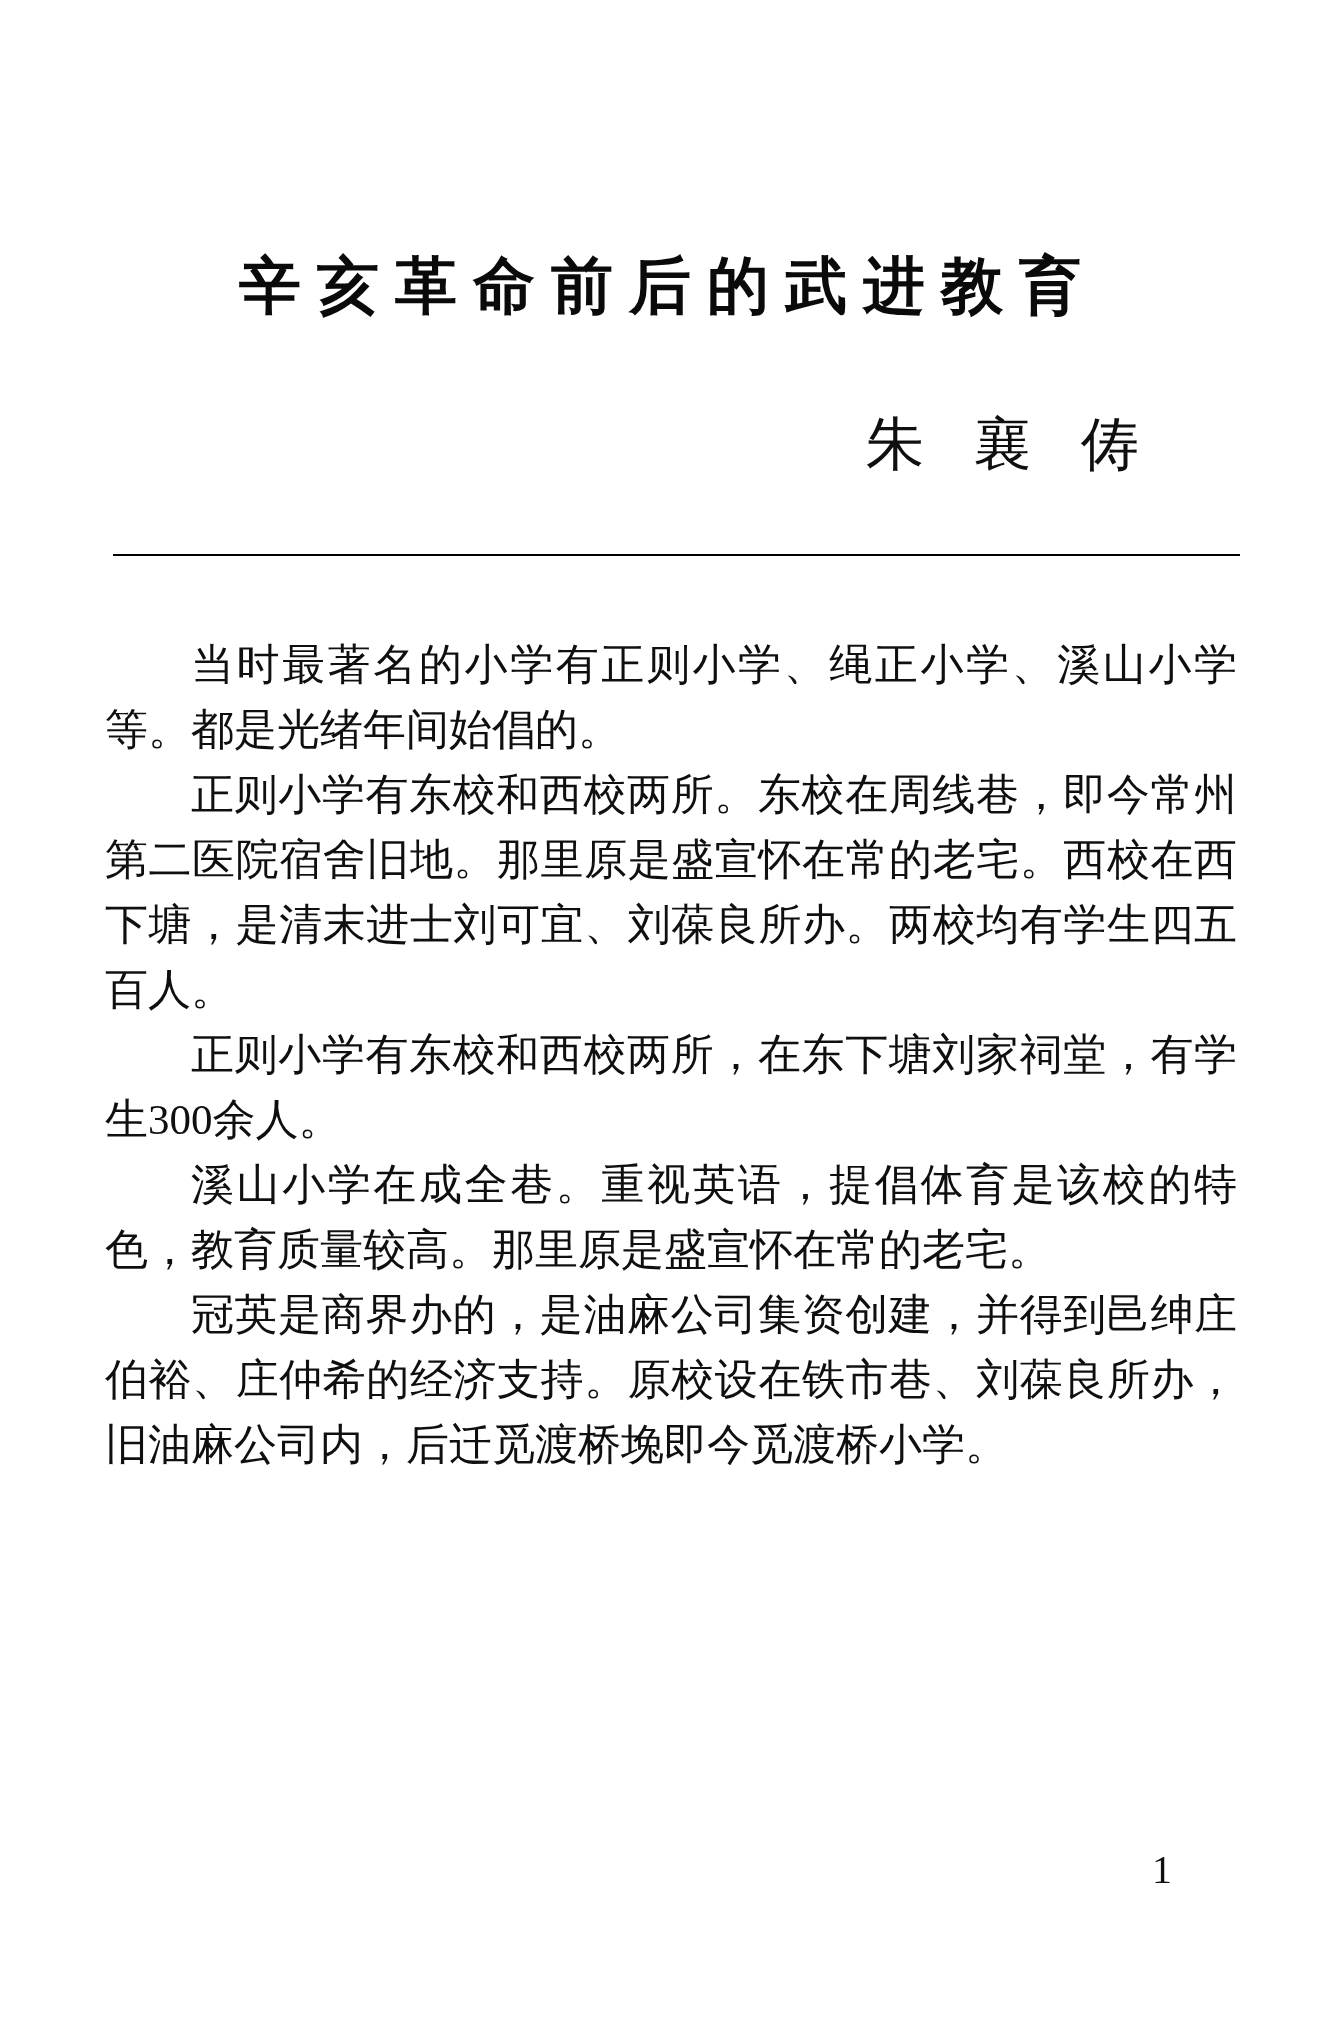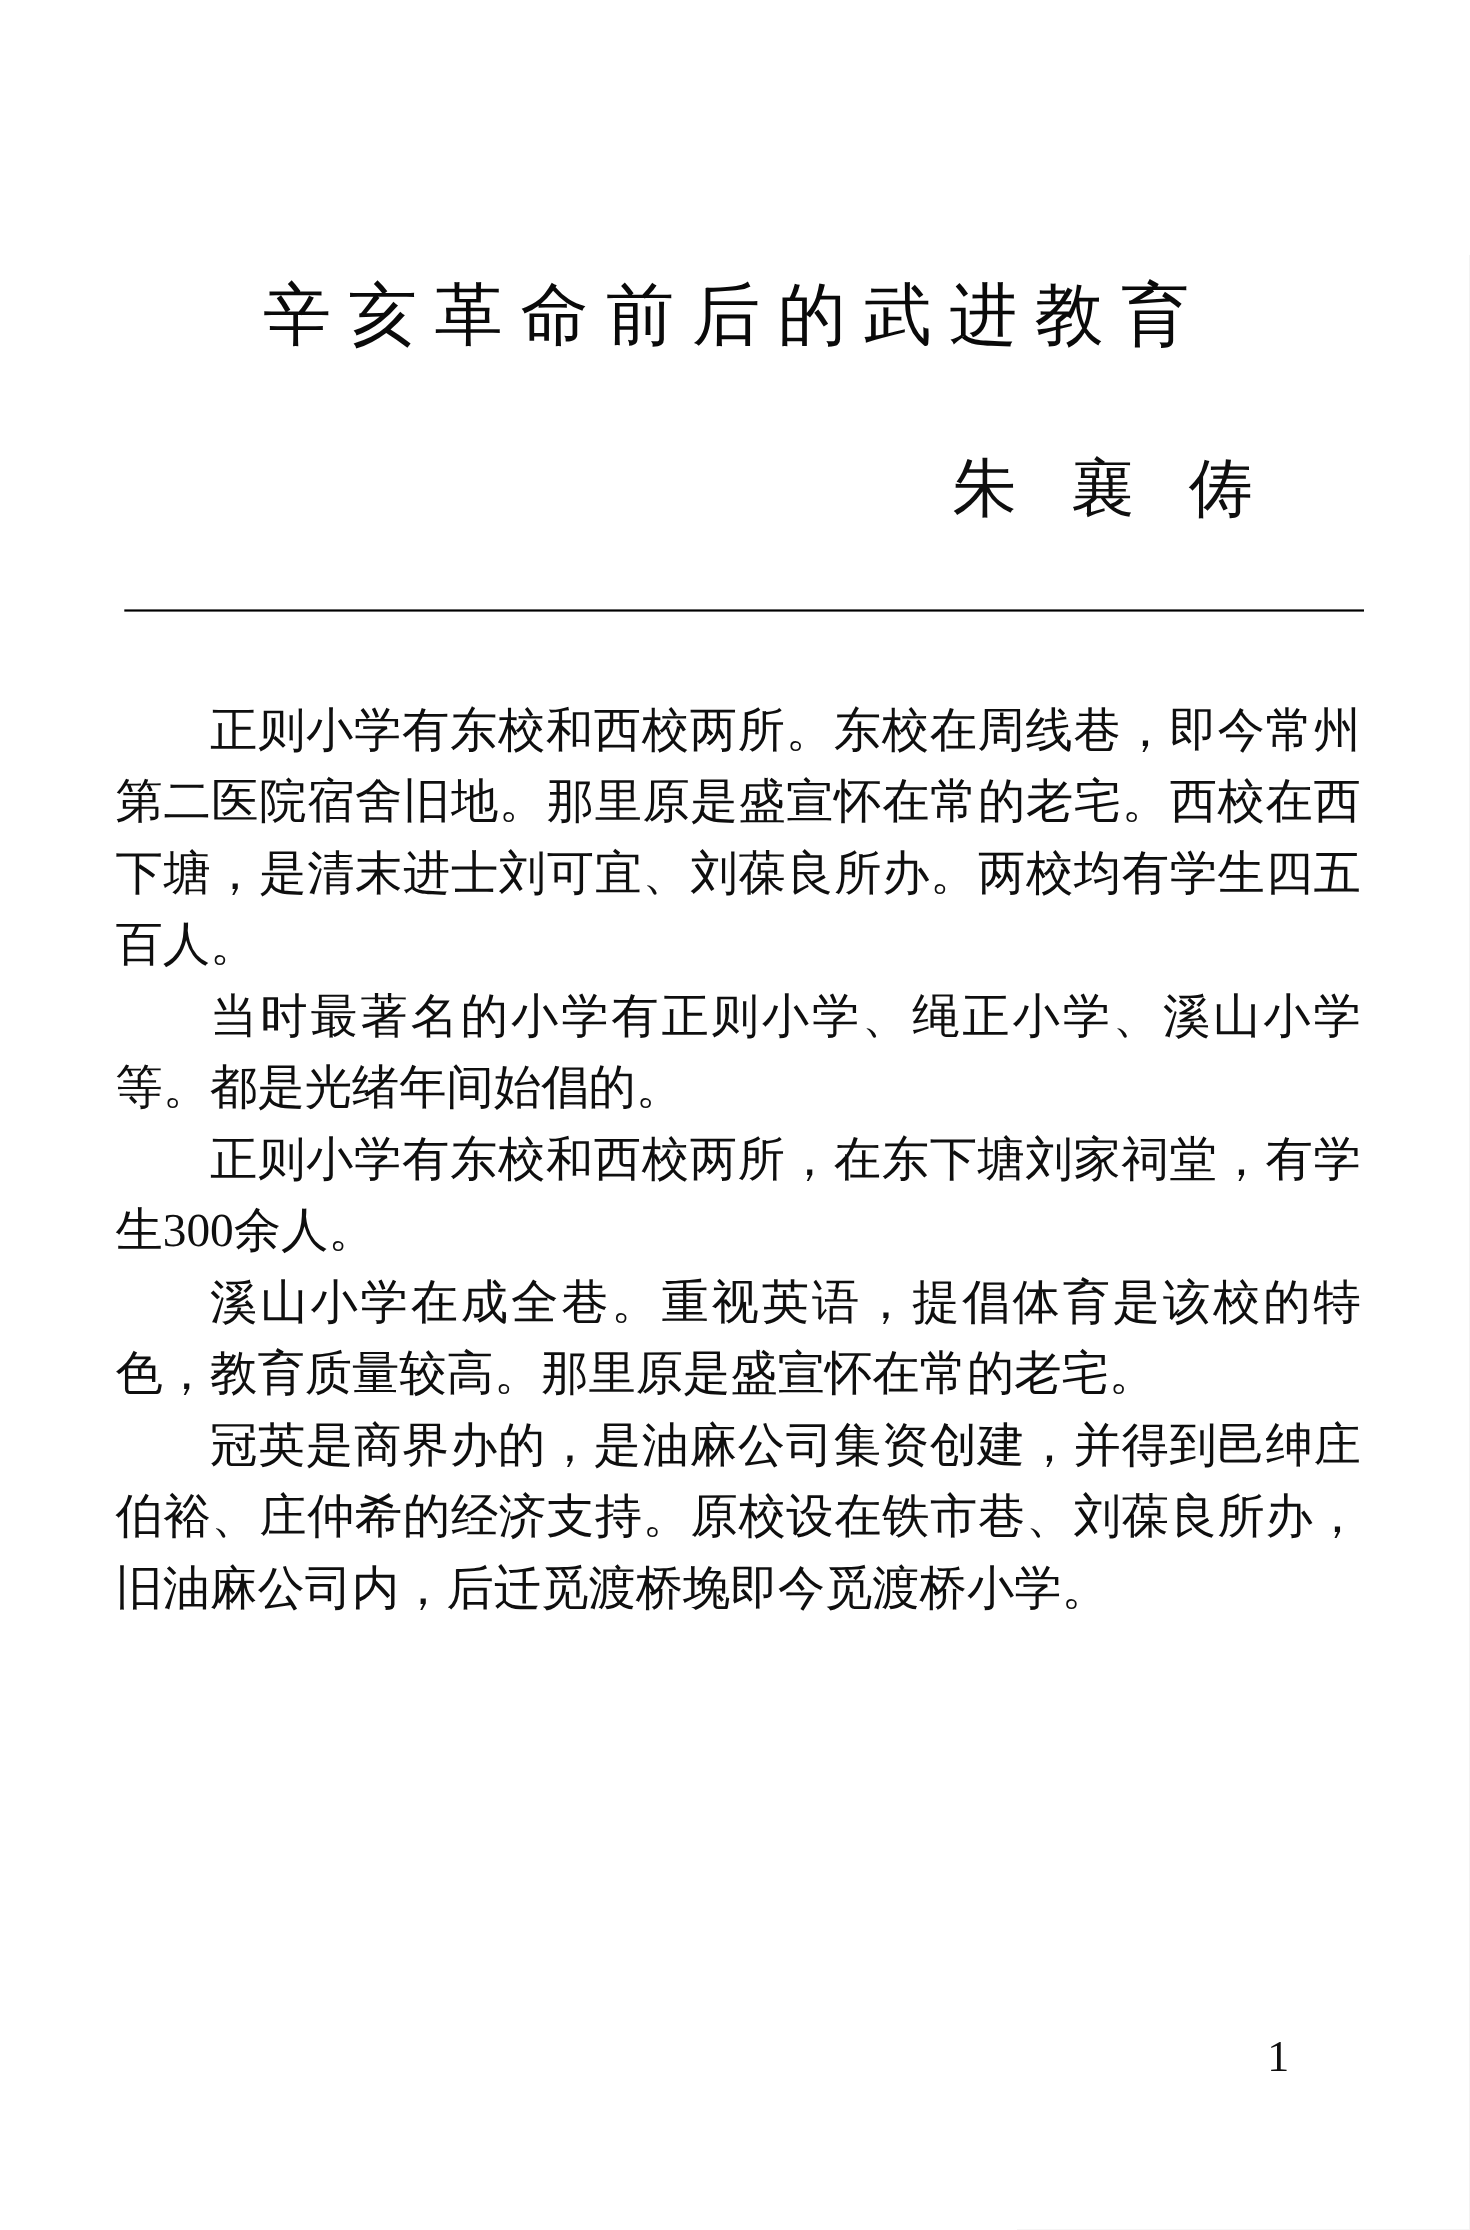--- a/index.html
+++ b/index.html
@@ -18,21 +18,21 @@
     overflow: hidden;
   }
   .title {
     position: absolute;
     top: 244px;
     left: 0;
     width: 100%;
     margin: 0;
     text-align: center;
     font-size: 62px;
-    font-weight: normal;
+    font-weight: bold;
     letter-spacing: 16px;
     color: #0a0a0a;
     white-space: nowrap;
   }
   .author {
     position: absolute;
     top: 406px;
     right: 148px;
     font-size: 58px;
     font-weight: 500;
@@ -76,22 +76,22 @@
 
 <div class="page">
 
   <h1 class="title">辛亥革命前后的武进教育</h1>
 
   <div class="author">朱襄俦</div>
 
   <div class="divider"></div>
 
   <div class="body-text">
+    <p>当时最著名的小学有正则小学、绳正小学、溪山小学等。都是光绪年间始倡的。</p>
     <p>正则小学有东校和西校两所。东校在周线巷，即今常州第二医院宿舍旧地。那里原是盛宣怀在常的老宅。西校在西下塘，是清末进士刘可宜、刘葆良所办。两校均有学生四五百人。</p>
-    <p>当时最著名的小学有正则小学、绳正小学、溪山小学等。都是光绪年间始倡的。</p>
     <p>正则小学有东校和西校两所，在东下塘刘家祠堂，有学生300余人。</p>
     <p>溪山小学在成全巷。重视英语，提倡体育是该校的特色，教育质量较高。那里原是盛宣怀在常的老宅。</p>
     <p>冠英是商界办的，是油麻公司集资创建，并得到邑绅庄伯裕、庄仲希的经济支持。原校设在铁市巷、刘葆良所办，旧油麻公司内，后迁觅渡桥堍即今觅渡桥小学。</p>
   </div>
 
   <div class="page-number">1</div>
 
 </div>
 
 </body></html>

